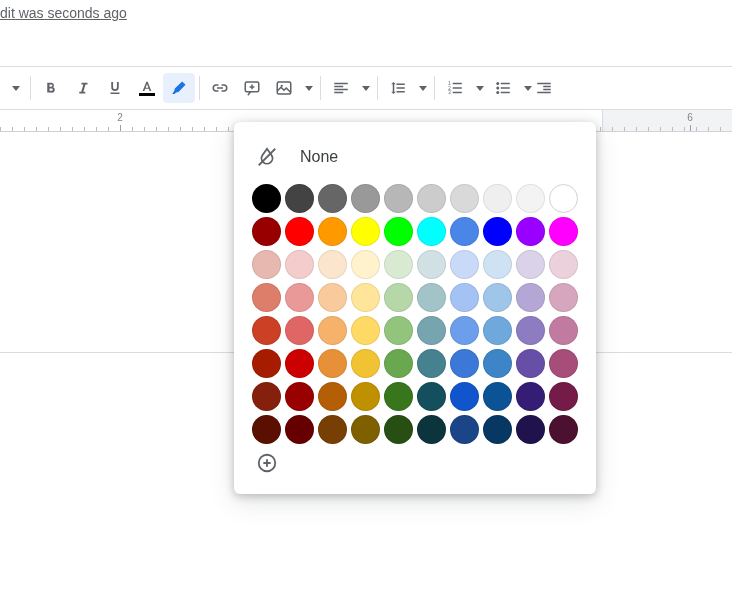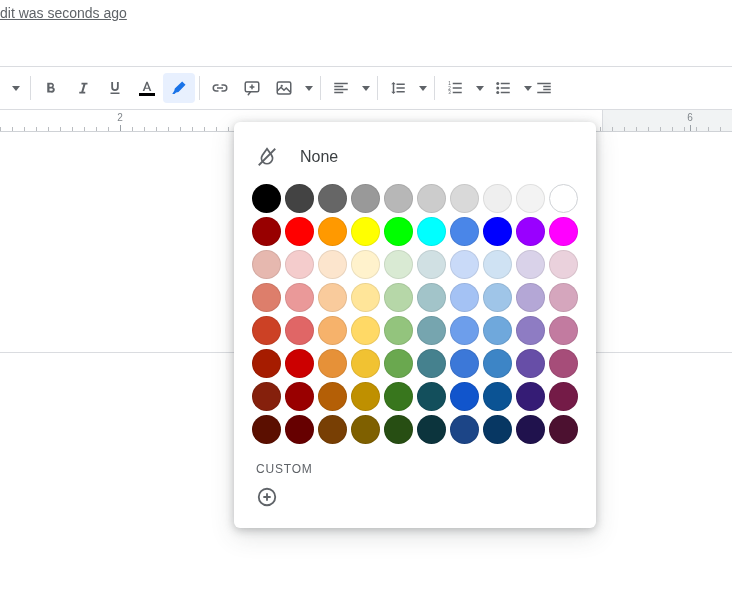--- a/index.html
+++ b/index.html
@@ -480,20 +480,19 @@
         <div class="swatch" title="#7f6000" style="background: rgb(127, 96, 0);"></div>
         <div class="swatch" title="#274e13" style="background: rgb(39, 78, 19);"></div>
         <div class="swatch" title="#0c343d" style="background: rgb(12, 52, 61);"></div>
         <div class="swatch" title="#1c4587" style="background: rgb(28, 69, 135);"></div>
         <div class="swatch" title="#073763" style="background: rgb(7, 55, 99);"></div>
         <div class="swatch" title="#20124d" style="background: rgb(32, 18, 77);"></div>
         <div class="swatch" title="#4c1130" style="background: rgb(76, 17, 48);"></div>
       </div>
     </div>
 
-  <div class="custom-label">CUSTOM</div>
   <div class="add-custom">
     <svg width="22" height="22" viewBox="0 0 24 24" fill="none" stroke="#5f6368" stroke-width="2">
       <circle cx="12" cy="12" r="9"></circle>
       <path d="M12 8v8M8 12h8"></path>
     </svg>
   </div>
 </div>
 
 </body></html>

